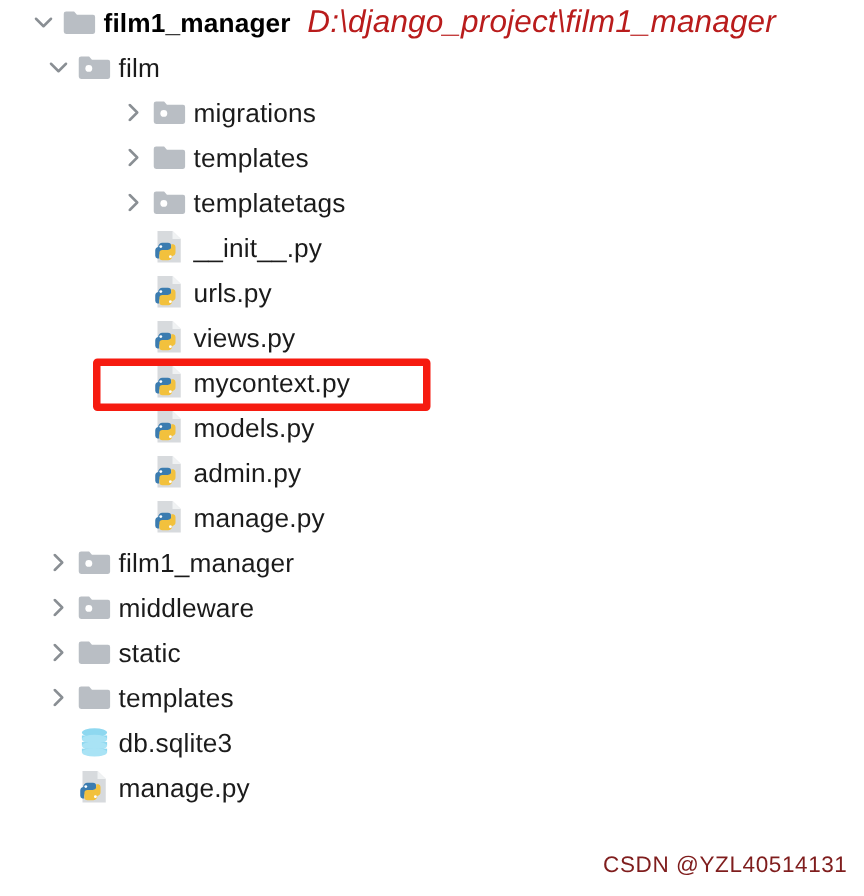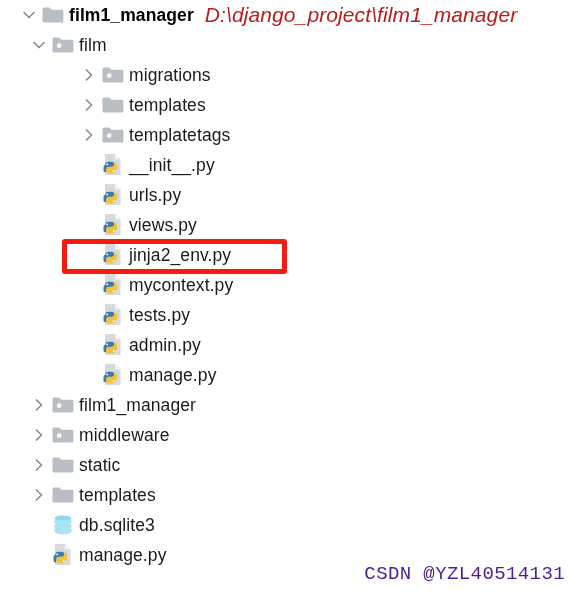--- a/index.html
+++ b/index.html
@@ -86,24 +86,24 @@
     height: 35px;
     border: 5px solid #f61b10;
     border-radius: 3px;
     pointer-events: none;
   }
 
   #watermark {
     position: absolute;
     right: 11px;
     bottom: 12px;
-    font-size: 19px;
-    color: #4c1d95;
+    font-size: 15px;
+    color: #7f1d1d;
     letter-spacing: 0.4px;
-    font-family: Liberation Mono, monospace;
+    font-family: Liberation Sans, sans-serif;
   }
 </style>
 </head>
 <body>
 
 <div id="tree">
     <div class="row lvl0">
       <span class="chev">
         <svg width="14" height="12" viewBox="0 0 14 12">
           <path d="M2 3.5 L7 8.5 L12 3.5" fill="none" stroke="#8a8f94" stroke-width="1.7" stroke-linecap="round" stroke-linejoin="round"></path>
@@ -219,49 +219,35 @@
       <span class="icon">
         <svg width="22" height="24" viewBox="0 0 22 24">
           <path d="M3 1 H13 L18.5 6.4 V22 H3 Z" fill="#d7dadd"></path>
           <path d="M13 1 L18.5 6.4 H13 Z" fill="#f0f2f3"></path>
           <path d="M2.2 9.8 a3.1 3.1 0 0 1 3.1-3.1 H9.3 a2.3 2.3 0 0 1 2.3 2.3 V11.9 a2.2 2.2 0 0 1-2.2 2.2 H5.6 a2.6 2.6 0 0 0-2.6 2.6 V18.2 H1.6 a2.1 2.1 0 0 1-1.5-2 V12.6 a2.8 2.8 0 0 1 2.1-2.8 Z" fill="#3b7cb0" transform="translate(1.4 2.6) scale(0.92)"></path>
           <circle cx="5.2" cy="11.4" r="0.95" fill="#ffffff"></circle>
           <path d="M11.2 12.6 a3.1 3.1 0 0 1-3.1 3.1 H4.1 a2.3 2.3 0 0 1-2.3-2.3 V10.5 a2.2 2.2 0 0 1 2.2-2.2 H7.8 a2.6 2.6 0 0 0 2.6-2.6 V4.2 H12 a2.1 2.1 0 0 1 1.5 2 V9.8 a2.8 2.8 0 0 1-2.1 2.8 Z" fill="#f2c13d" transform="translate(2.6 6.0) scale(0.92)"></path>
           <circle cx="11.6" cy="18.1" r="0.95" fill="#ffffff"></circle>
         </svg>
       </span>
-      <span class="label">jinja2_env.py</span>
-    </div>
-    <div class="row lvl2">
-      <span class="chev blank"></span>
-      <span class="icon">
-        <svg width="22" height="24" viewBox="0 0 22 24">
-          <path d="M3 1 H13 L18.5 6.4 V22 H3 Z" fill="#d7dadd"></path>
-          <path d="M13 1 L18.5 6.4 H13 Z" fill="#f0f2f3"></path>
-          <path d="M2.2 9.8 a3.1 3.1 0 0 1 3.1-3.1 H9.3 a2.3 2.3 0 0 1 2.3 2.3 V11.9 a2.2 2.2 0 0 1-2.2 2.2 H5.6 a2.6 2.6 0 0 0-2.6 2.6 V18.2 H1.6 a2.1 2.1 0 0 1-1.5-2 V12.6 a2.8 2.8 0 0 1 2.1-2.8 Z" fill="#3b7cb0" transform="translate(1.4 2.6) scale(0.92)"></path>
-          <circle cx="5.2" cy="11.4" r="0.95" fill="#ffffff"></circle>
-          <path d="M11.2 12.6 a3.1 3.1 0 0 1-3.1 3.1 H4.1 a2.3 2.3 0 0 1-2.3-2.3 V10.5 a2.2 2.2 0 0 1 2.2-2.2 H7.8 a2.6 2.6 0 0 0 2.6-2.6 V4.2 H12 a2.1 2.1 0 0 1 1.5 2 V9.8 a2.8 2.8 0 0 1-2.1 2.8 Z" fill="#f2c13d" transform="translate(2.6 6.0) scale(0.92)"></path>
-          <circle cx="11.6" cy="18.1" r="0.95" fill="#ffffff"></circle>
-        </svg>
-      </span>
       <span class="label">mycontext.py</span>
     </div>
     <div class="row lvl2">
       <span class="chev blank"></span>
       <span class="icon">
         <svg width="22" height="24" viewBox="0 0 22 24">
           <path d="M3 1 H13 L18.5 6.4 V22 H3 Z" fill="#d7dadd"></path>
           <path d="M13 1 L18.5 6.4 H13 Z" fill="#f0f2f3"></path>
           <path d="M2.2 9.8 a3.1 3.1 0 0 1 3.1-3.1 H9.3 a2.3 2.3 0 0 1 2.3 2.3 V11.9 a2.2 2.2 0 0 1-2.2 2.2 H5.6 a2.6 2.6 0 0 0-2.6 2.6 V18.2 H1.6 a2.1 2.1 0 0 1-1.5-2 V12.6 a2.8 2.8 0 0 1 2.1-2.8 Z" fill="#3b7cb0" transform="translate(1.4 2.6) scale(0.92)"></path>
           <circle cx="5.2" cy="11.4" r="0.95" fill="#ffffff"></circle>
           <path d="M11.2 12.6 a3.1 3.1 0 0 1-3.1 3.1 H4.1 a2.3 2.3 0 0 1-2.3-2.3 V10.5 a2.2 2.2 0 0 1 2.2-2.2 H7.8 a2.6 2.6 0 0 0 2.6-2.6 V4.2 H12 a2.1 2.1 0 0 1 1.5 2 V9.8 a2.8 2.8 0 0 1-2.1 2.8 Z" fill="#f2c13d" transform="translate(2.6 6.0) scale(0.92)"></path>
           <circle cx="11.6" cy="18.1" r="0.95" fill="#ffffff"></circle>
         </svg>
       </span>
-      <span class="label">tests.py</span>
+      <span class="label">models.py</span>
     </div>
     <div class="row lvl2">
       <span class="chev blank"></span>
       <span class="icon">
         <svg width="22" height="24" viewBox="0 0 22 24">
           <path d="M3 1 H13 L18.5 6.4 V22 H3 Z" fill="#d7dadd"></path>
           <path d="M13 1 L18.5 6.4 H13 Z" fill="#f0f2f3"></path>
           <path d="M2.2 9.8 a3.1 3.1 0 0 1 3.1-3.1 H9.3 a2.3 2.3 0 0 1 2.3 2.3 V11.9 a2.2 2.2 0 0 1-2.2 2.2 H5.6 a2.6 2.6 0 0 0-2.6 2.6 V18.2 H1.6 a2.1 2.1 0 0 1-1.5-2 V12.6 a2.8 2.8 0 0 1 2.1-2.8 Z" fill="#3b7cb0" transform="translate(1.4 2.6) scale(0.92)"></path>
           <circle cx="5.2" cy="11.4" r="0.95" fill="#ffffff"></circle>
           <path d="M11.2 12.6 a3.1 3.1 0 0 1-3.1 3.1 H4.1 a2.3 2.3 0 0 1-2.3-2.3 V10.5 a2.2 2.2 0 0 1 2.2-2.2 H7.8 a2.6 2.6 0 0 0 2.6-2.6 V4.2 H12 a2.1 2.1 0 0 1 1.5 2 V9.8 a2.8 2.8 0 0 1-2.1 2.8 Z" fill="#f2c13d" transform="translate(2.6 6.0) scale(0.92)"></path>

